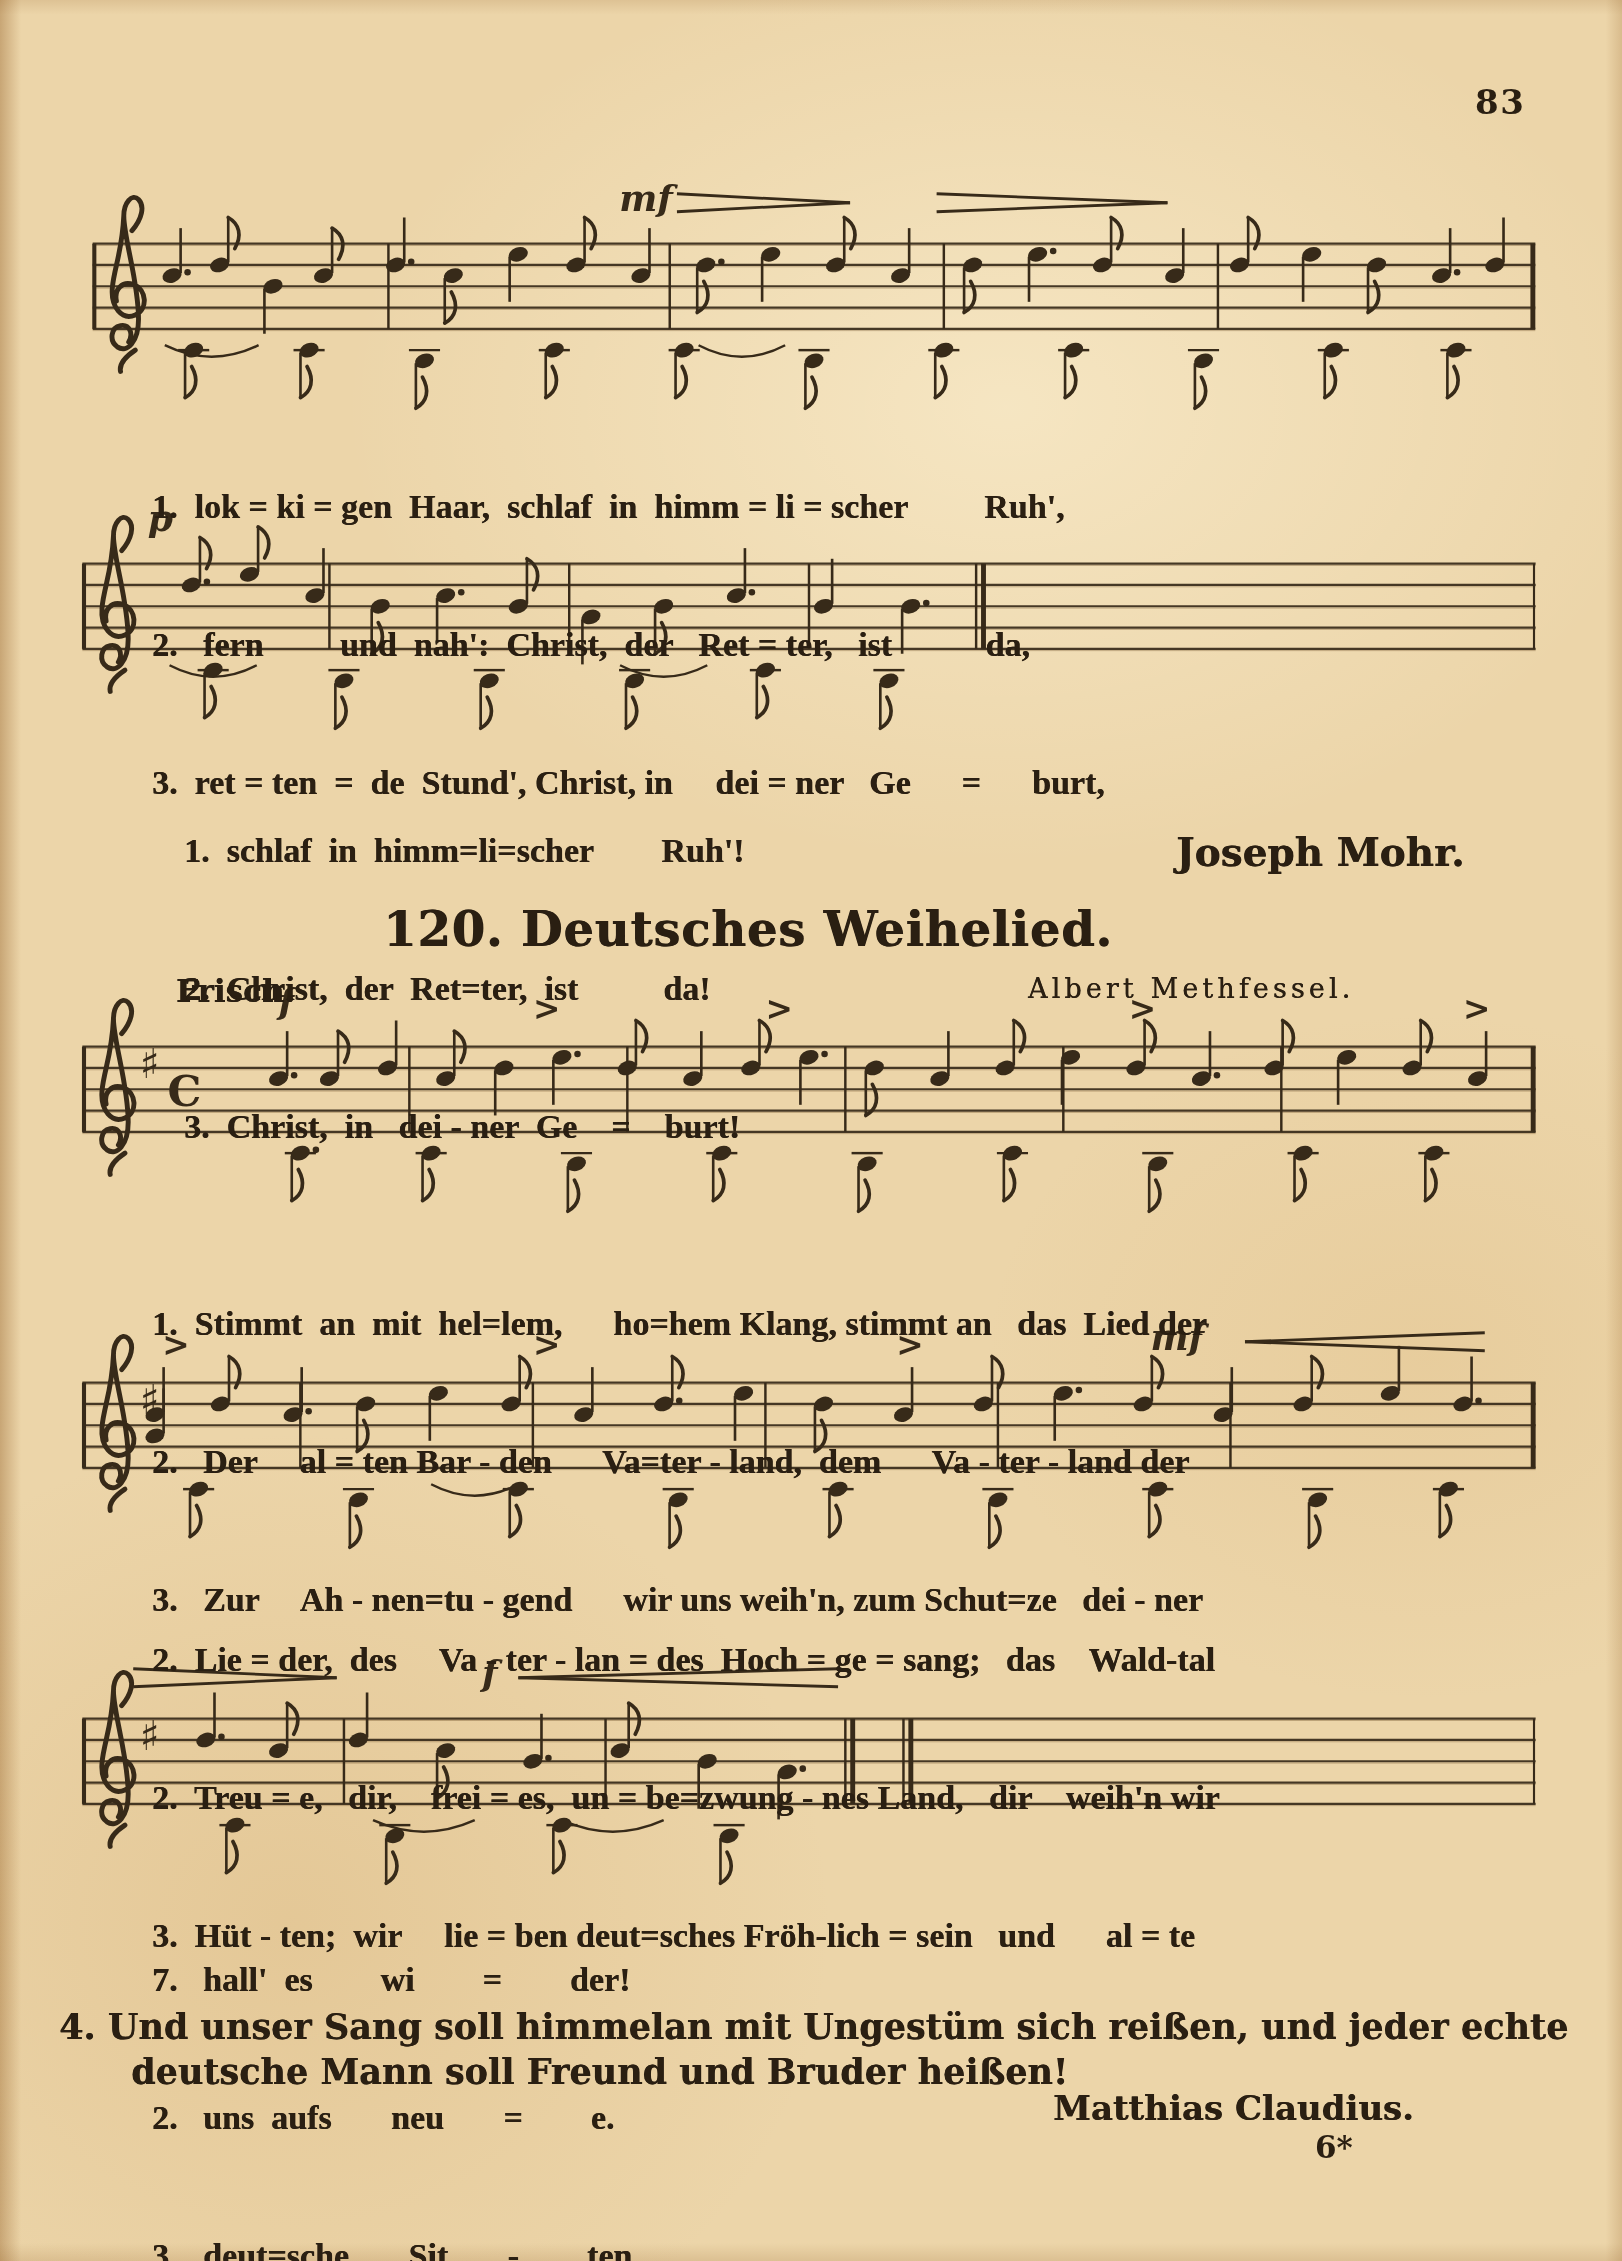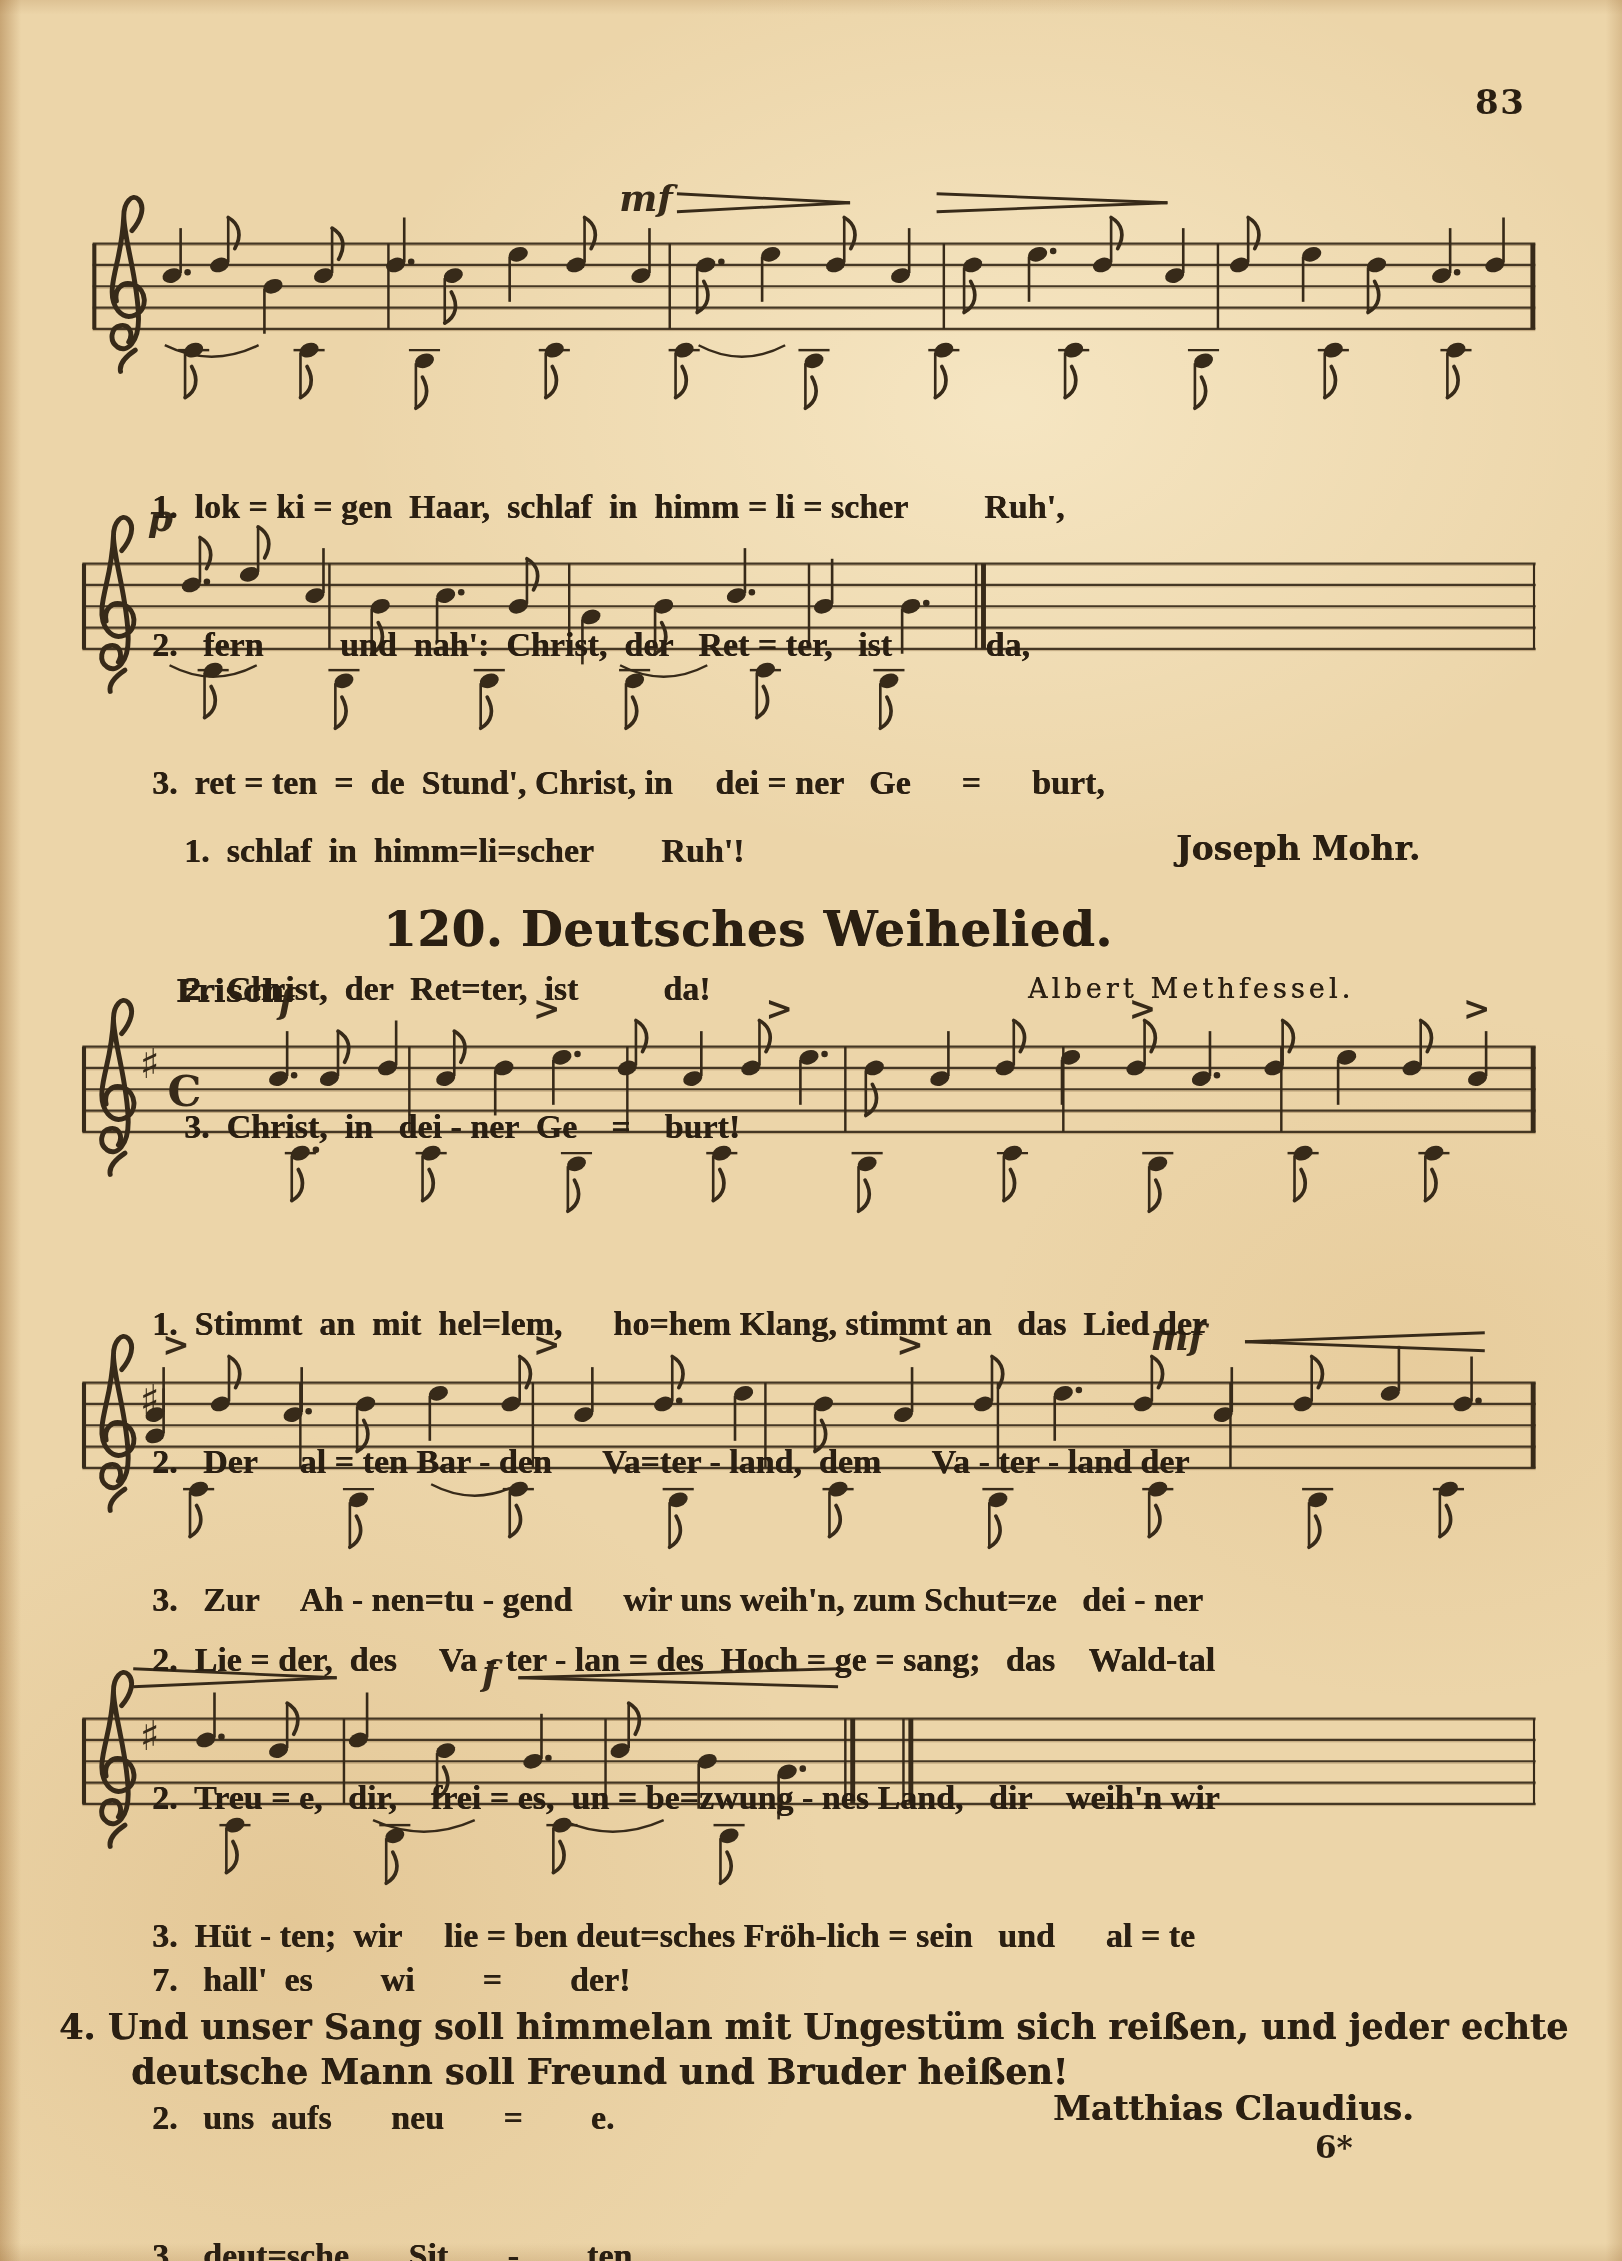--- a/index.html
+++ b/index.html
@@ -18,21 +18,21 @@
     color:#2a1f12;
   }
   .abs{position:absolute;}
   .pageno{font-size:34px;font-weight:bold;letter-spacing:1.6px;}
   .lyric{font-size:34px;font-weight:bold;white-space:pre;line-height:46px;
          text-shadow:0.4px 0 currentColor;}
   .lyric div{height:46px;font-family:Liberation Serif, serif;}
   .title{font-size:48px;font-weight:bold;letter-spacing:0.8px;text-shadow:0.7px 0 currentColor;}
   .tempo{font-size:31px;font-weight:bold;text-shadow:0.3px 0 currentColor;}
   .composer{font-size:27px;font-weight:normal;letter-spacing:4.1px;text-shadow:0.3px 0 currentColor;}
-  .credit{font-size:33px;font-weight:bold;text-shadow:0.5px 0 currentColor;}
+  .credit{font-size:39px;font-weight:bold;text-shadow:0.5px 0 currentColor;}
   .verse4{font-size:35px;font-weight:bold;white-space:pre;text-shadow:0.4px 0 currentColor;}
   .catch{font-size:31px;font-weight:bold;}
   svg.staff{position:absolute;overflow:visible;}
 </style>
 </head>
 <body>
 
 <div class="abs pageno" style="left:1475px;top:82px;">83</div>
 
 <svg class="staff" id="staff0" width="1444" height="262" style="left: 92px; top: 170px;" viewBox="0 0 1762 320">

